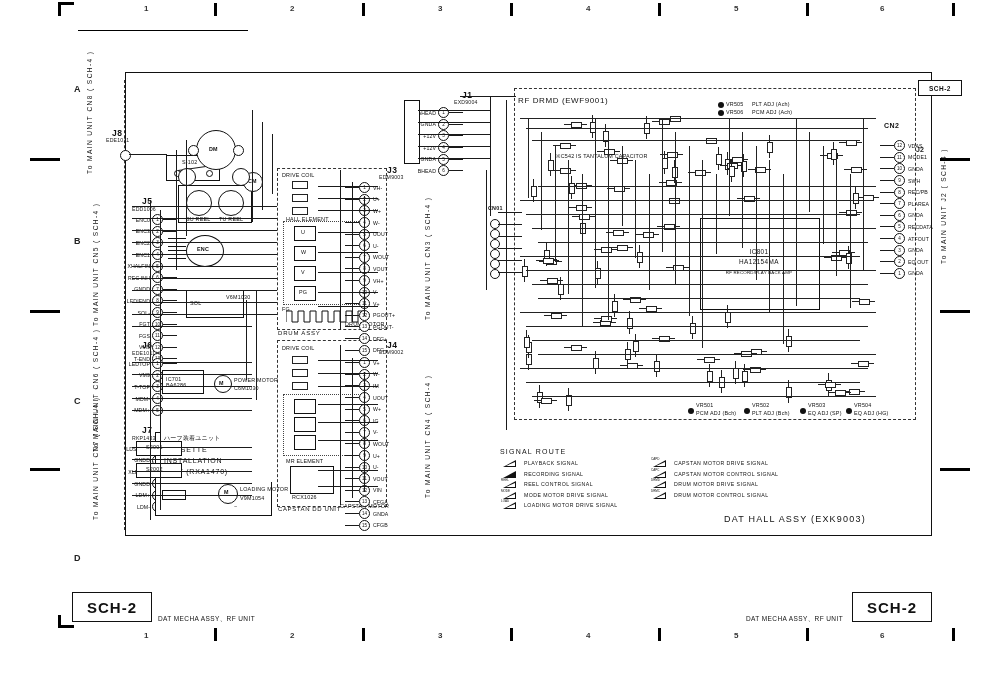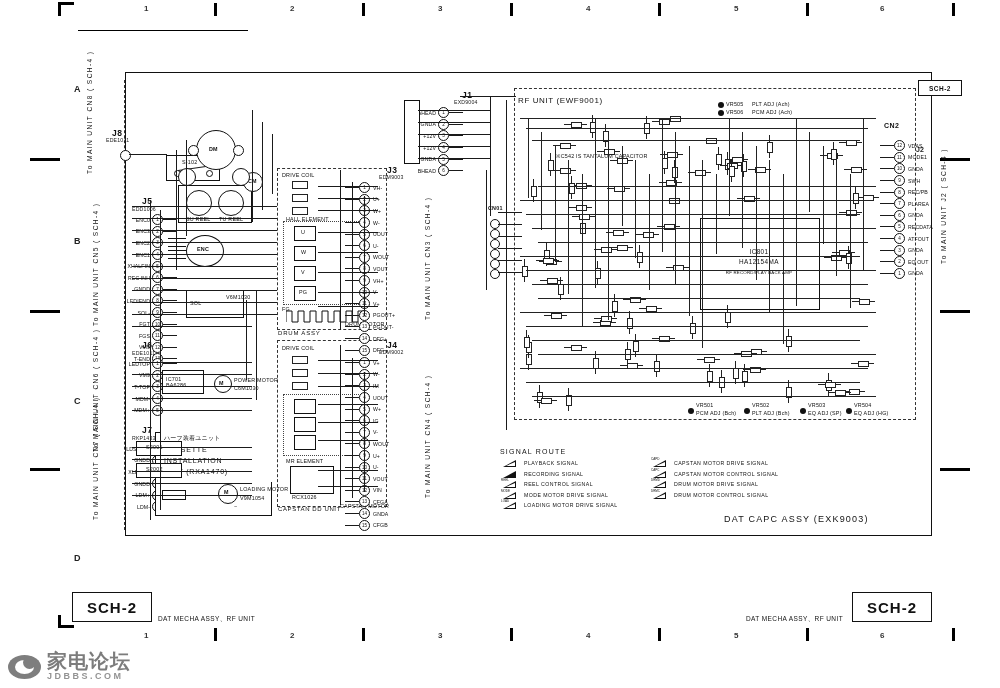--- a/index.html
+++ b/index.html
@@ -633,21 +633,21 @@
     <div class="blk b" style="left:0px;top:0px;">CN01</div>
     <div class="circ" style="left:2px;top:14px;width:8px;height:8px;"></div>
     <div class="circ" style="left:2px;top:24px;width:8px;height:8px;"></div>
     <div class="circ" style="left:2px;top:34px;width:8px;height:8px;"></div>
     <div class="circ" style="left:2px;top:44px;width:8px;height:8px;"></div>
     <div class="circ" style="left:2px;top:54px;width:8px;height:8px;"></div>
     <div class="circ" style="left:2px;top:64px;width:8px;height:8px;"></div>
   </div>
 
   <div class="dashframe" style="left:514px;top:88px;width:400px;height:330px;"></div>
-  <div class="blk8" style="left:518px;top:96px;">RF UNIT (EWF9001)</div>
+  <div class="blk8" style="left:518px;top:96px;">RF DRMD (EWF9001)</div>
   <div class="blk" style="left:556px;top:152px;">※C542 IS TANTALUM CAPACITOR</div>
 
   <div class="ic" style="left:700px;top:218px;width:118px;height:90px;"></div>
   <div class="icname" style="position:absolute;left:700px;top:248px;width:118px;">IC801</div>
   <div class="icname" style="position:absolute;left:700px;top:258px;width:118px;">HA12154MA</div>
   <div class="icsub" style="position:absolute;left:700px;top:270px;width:118px;">RF RECORD/PLAY BACK AMP</div>
 
   <div class="blk" style="left:726px;top:101px;">VR505</div>
   <div class="blk" style="left:752px;top:101px;">PLT ADJ (Ach)</div>
   <div class="blk" style="left:726px;top:109px;">VR506</div>
@@ -729,21 +729,21 @@
         </div>
         <div class="pinrow">
           <div style="height: 1px; background: rgb(26, 26, 26); width: 14px; flex: 0 0 auto;"></div>
           <div class="pincircle">1</div>
           <div class="pinlabel left">GNDA</div>
         </div>
       </div>
   </div>
   <div class="vtext" style="left:940px;top:152px;height:112px;">To MAIN UNIT J2 ( SCH-4 )</div>
 
-  <div class="blk" style="left:724px;top:514px;font-size:9px;letter-spacing:1.2px;">DAT CAPC ASSY (EXK9003)</div>
+  <div class="blk" style="left:724px;top:514px;font-size:9px;letter-spacing:1.2px;">DAT HALL ASSY (EXK9003)</div>
 
   <div class="abs" id="signal-route">
     <div class="srtitle">SIGNAL ROUTE</div>
     <div id="sr-rows">
         <div class="srrow">
           <div class="sritem">
             <div class="srglyph">
               <div class="arrow-outline">
                 <i></i>
               </div>
@@ -830,30 +830,20 @@
           <div class="sritem">&nbsp;</div>
         </div>
       </div>
   </div>
 
   <div class="schbox" style="left:72px;top:592px;width:78px;height:28px;">SCH-2</div>
   <div class="footcap" style="left:158px;top:615px;">DAT MECHA ASSY、RF UNIT</div>
   <div class="schbox" style="left:852px;top:592px;width:78px;height:28px;">SCH-2</div>
   <div class="footcap" style="left:746px;top:615px;">DAT MECHA ASSY、RF UNIT</div>
 
-  <div class="abs" id="watermark">
-    <div id="wm-logo">
-      <div class="ring"></div>
-      <div class="swoosh"></div>
-    </div>
-    <div id="wm-text">
-      <div id="wm-cn">家电论坛</div>
-      <div id="wm-en">JDBBS.COM</div>
-    </div>
-  </div>
 
 <div style="position: absolute; left: 597.4px; top: 261.4px; width: 1px; height: 23px; background: rgb(34, 34, 34);"></div>
     <div class="res" style="left: 595.4px; top: 268.4px; width: 4px; height: 9px;"></div>
     <div style="position: absolute; left: 569.2px; top: 184.5px; width: 23px; height: 1px; background: rgb(34, 34, 34);"></div>
     <div class="res" style="left: 576.2px; top: 182.5px; width: 9px; height: 4px;"></div>
     <div style="position: absolute; left: 613.7px; top: 293.8px; width: 1px; height: 23px; background: rgb(34, 34, 34);"></div>
     <div class="res" style="left: 611.7px; top: 300.8px; width: 4px; height: 9px;"></div>
     <div style="position: absolute; left: 658.9px; top: 182.4px; width: 23px; height: 1px; background: rgb(34, 34, 34);"></div>
     <div class="res" style="left: 665.9px; top: 180.4px; width: 9px; height: 4px;"></div>
     <div style="position: absolute; left: 657px; top: 226px; width: 23px; height: 1px; background: rgb(34, 34, 34);"></div>

